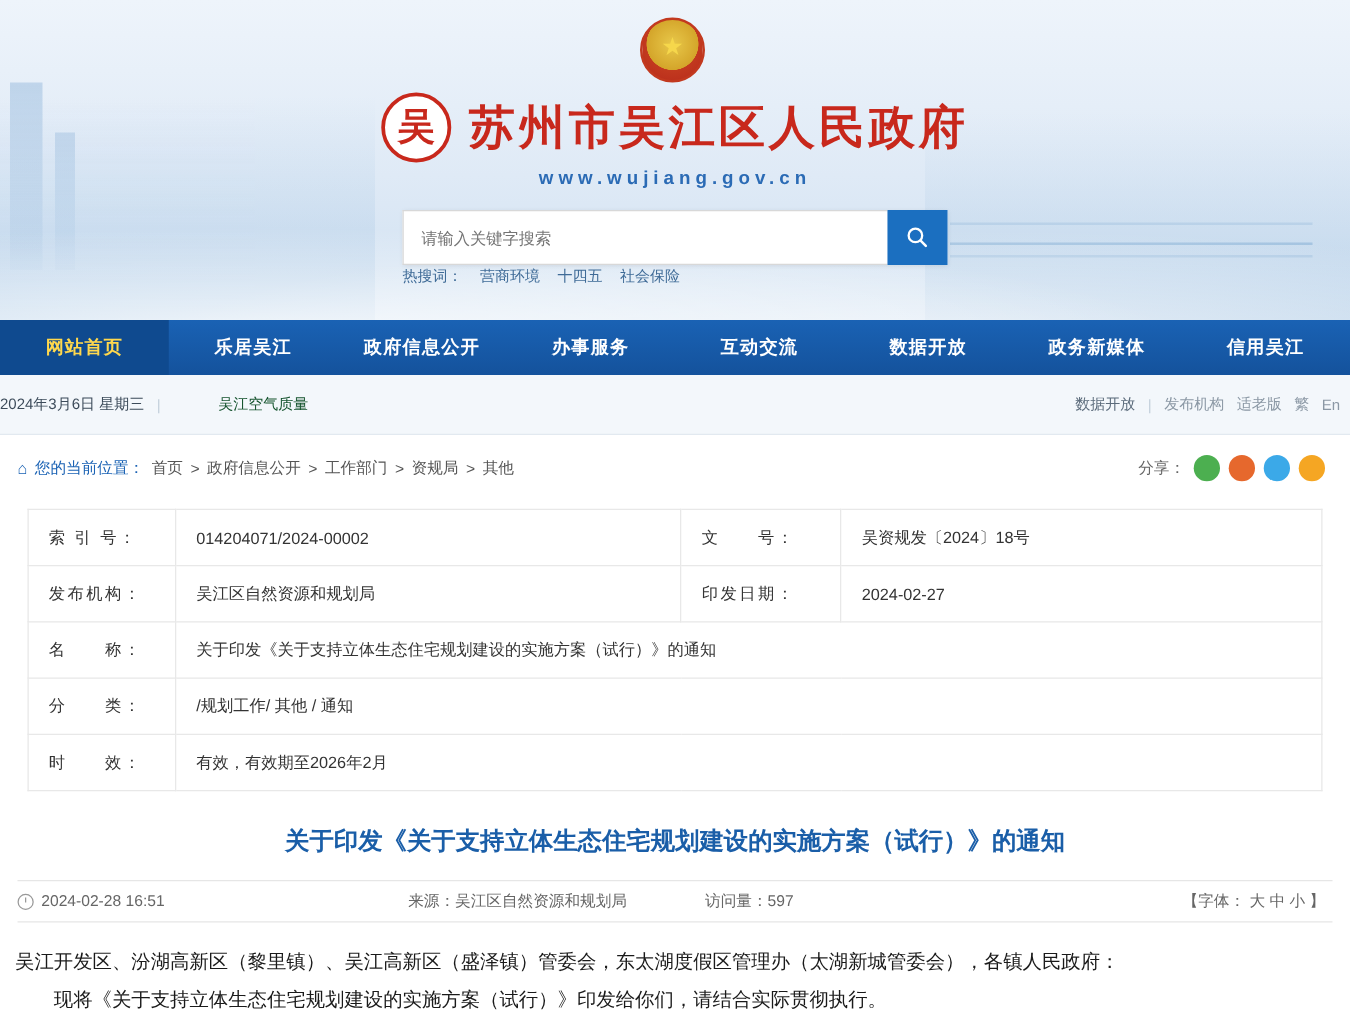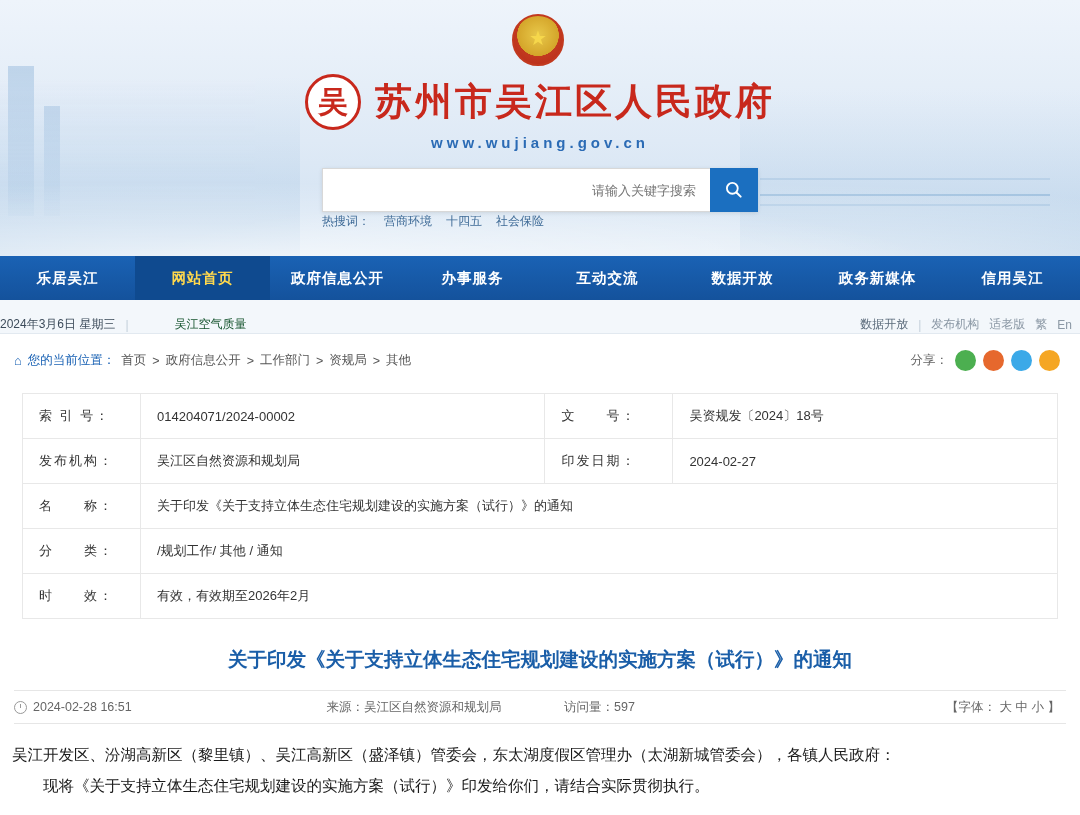--- a/index.html
+++ b/index.html
@@ -86,21 +86,20 @@
 
   .searchbar {
     position:absolute; left:50%; transform:translateX(-50%); top:168px;
     width:436px; height:44px; display:flex;
     box-shadow: 0 1px 4px rgba(0,0,0,.1);
   }
   .searchbar input {
     flex:1; border:1px solid #d8d8d8; border-right:none; background:#fff;
     padding: 0 14px; font-size:13px; color:#999; outline:none;
     font-family:"Liberation Sans", sans-serif;
-    text-align:right;
   }
   .search-btn {
     width:48px; background:#1b6fc0; border:none; cursor:pointer;
     display:flex; align-items:center; justify-content:center;
   }
   .search-btn svg { width:20px; height:20px; }
 
   .hotwords {
     position:absolute; left:50%; transform:translateX(-50%); top:213px;
     width:436px; font-size:12px; color:#4a6f96; display:flex; gap:14px;
@@ -114,22 +113,22 @@
     display:flex; align-items:center;
   }
   .nav-item {
     flex:1; text-align:center; color:#fff; font-size:14.5px; font-weight:bold;
     line-height:44px; cursor:pointer; letter-spacing:1px;
   }
   .nav-item.active { background:#0f4a8f; color:#ffd84d; }
 
   
   .subbar {
-    height:34px; background:#f3f7fb; border-bottom:1px solid #e2e9f0;
-    display:flex; align-items:flex-end; justify-content:space-between;
+    height:48px; background:#f3f7fb; border-bottom:1px solid #e2e9f0;
+    display:flex; align-items:center; justify-content:space-between;
     padding: 0 8px 0 0; font-size:12px; color:#4b5b6b;
   }
   .subbar .left { display:flex; align-items:center; gap:10px; padding-left:0; }
   .subbar .left .date { color:#3c4b5a; }
   .subbar .left .sep { color:#c3cfdb; }
   .subbar .left .aq { color:#14532d;margin-left:36px; }
   .subbar .right { display:flex; align-items:center; gap:10px; color:#5b6b7b; }
   .subbar .right .sep { color:#c3cfdb; }
   .subbar .right .muted { color:#8b98a5; }
 
@@ -217,22 +216,22 @@
 
   <div class="hotwords">
     <span class="lbl">热搜词：</span>
     <a href="#">营商环境</a>
     <a href="#">十四五</a>
     <a href="#">社会保险</a>
   </div>
 </div>
 
 <div class="nav">
+  <div class="nav-item active">网站首页</div>
   <div class="nav-item">乐居吴江</div>
-  <div class="nav-item active">网站首页</div>
   <div class="nav-item">政府信息公开</div>
   <div class="nav-item">办事服务</div>
   <div class="nav-item">互动交流</div>
   <div class="nav-item">数据开放</div>
   <div class="nav-item">政务新媒体</div>
   <div class="nav-item">信用吴江</div>
 </div>
 
 <div class="subbar">
   <div class="left">

